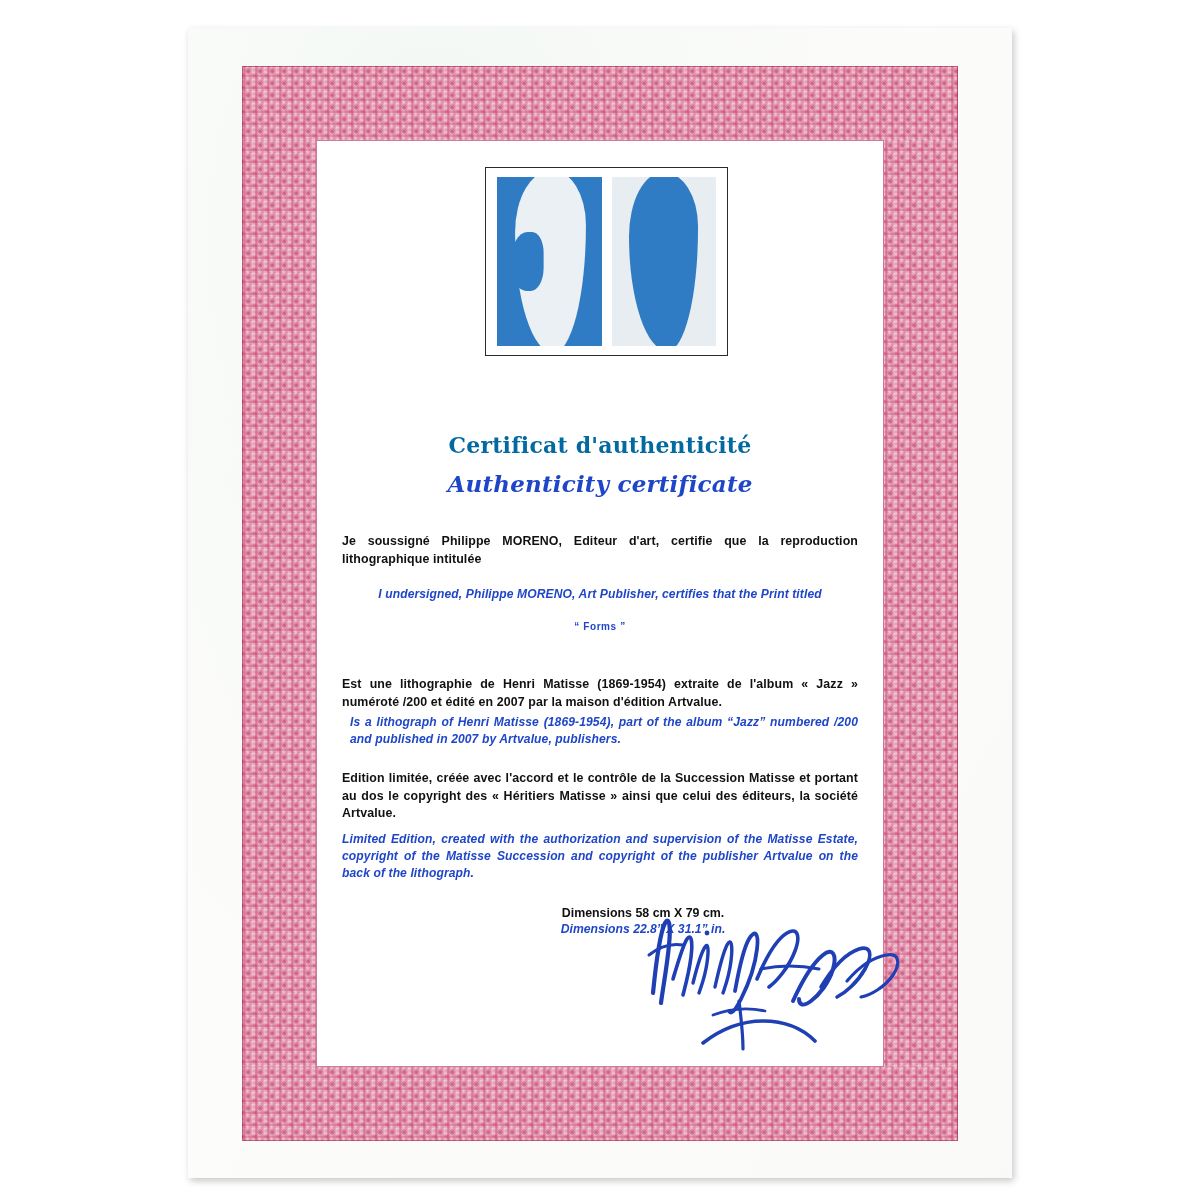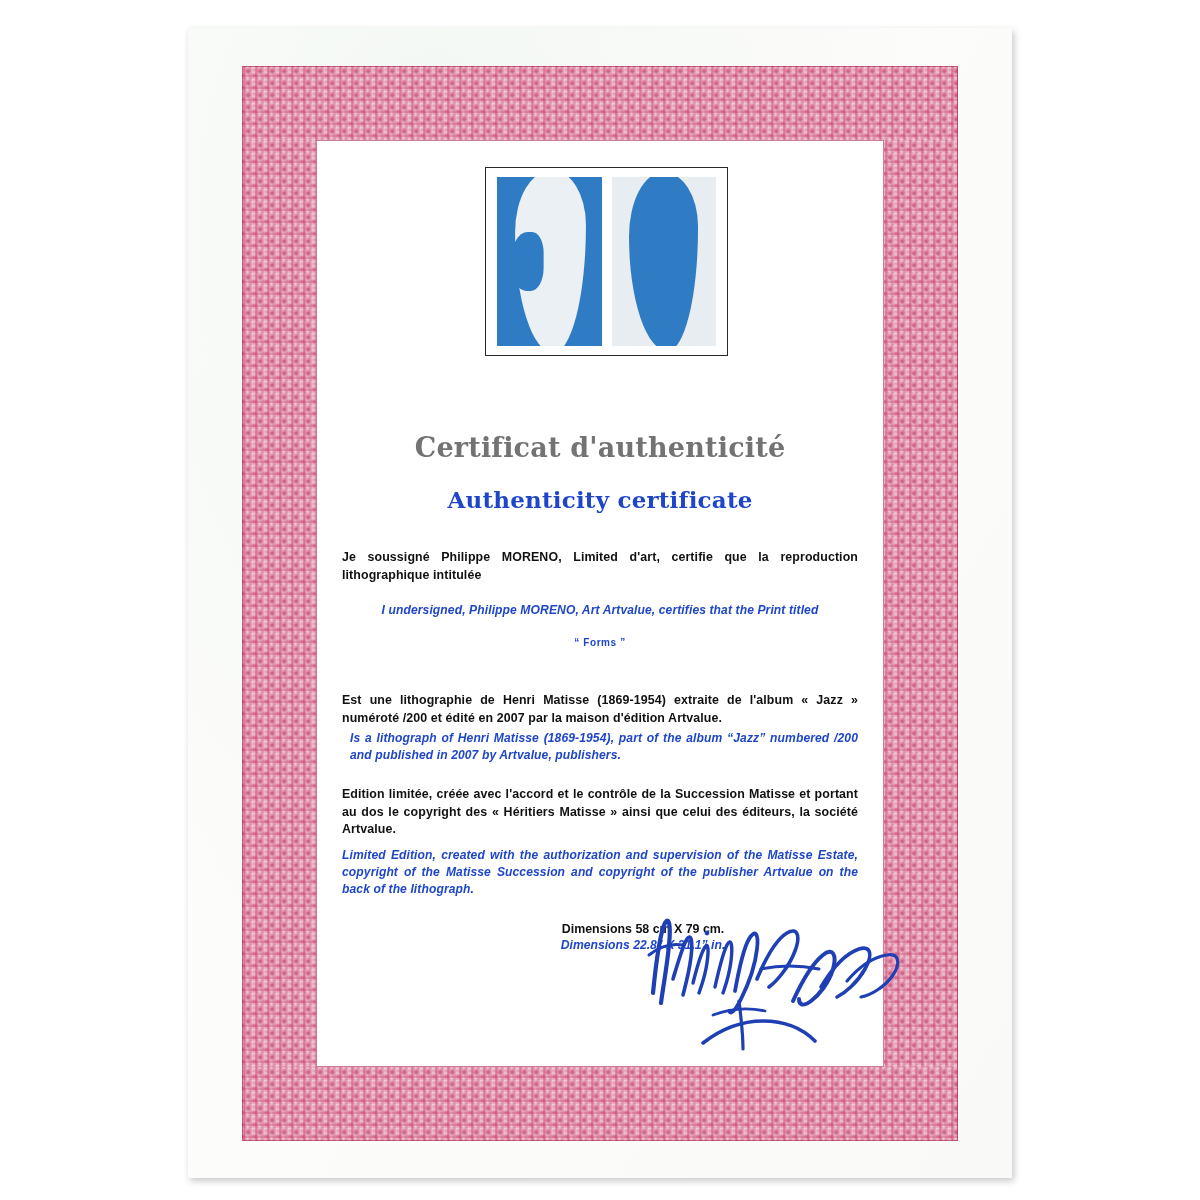--- a/index.html
+++ b/index.html
@@ -170,27 +170,28 @@
   
   .title-fr,
   .title-en {
     text-align: center;
     font-family: "DejaVu Serif", serif;
     font-weight: bold;
     letter-spacing: 0.2px;
   }
   .title-fr {
     margin-top: 292px;
-    font-size: 27px;
-    color: #737373;
+    font-size: 22px;
+    color: #0369a1;
   }
   .title-en {
-    margin-top: 23px;
+    margin-top: 12px;
     font-size: 23px;
     color: #1f46c8;
+    font-style: italic;
   }
 
   
   .para {
     font-size: 12.4px;
     line-height: 1.42;
     color: #111111;
     text-align: justify;
     font-weight: bold;
     letter-spacing: 0.1px;
@@ -282,22 +283,22 @@
         <div class="shape-blue"></div>
       </div>
     </div>
 
     <div class="content">
 
       <div class="title-fr">Certificat d'authenticité</div>
       <div class="title-en">Authenticity certificate</div>
 
       <div class="block-1">
-        <div class="para">Je soussigné Philippe MORENO, Limited d'art, certifie que la reproduction lithographique intitulée</div>
-        <div class="para-en sign-line-en">I undersigned, Philippe MORENO, Art Artvalue, certifies that the Print titled</div>
+        <div class="para">Je soussigné Philippe MORENO, Editeur d'art, certifie que la reproduction lithographique intitulée</div>
+        <div class="para-en sign-line-en">I undersigned, Philippe MORENO, Art Publisher, certifies that the Print titled</div>
         <div class="work-title-en">“ Forms ”</div>
       </div>
 
       <div class="block-2">
         <div class="para">Est une lithographie de Henri Matisse (1869-1954) extraite de l'album « Jazz » numéroté      /200 et édité en 2007 par la maison d'édition Artvalue.</div>
         <div class="para-en">Is a lithograph of Henri Matisse (1869-1954), part of the album “Jazz” numbered /200 and published in 2007 by Artvalue, publishers.</div>
       </div>
 
       <div class="block-3">
         <div class="para">Edition limitée, créée avec l'accord et le contrôle de la Succession Matisse et portant au dos le copyright des « Héritiers Matisse » ainsi que celui des éditeurs, la société Artvalue.</div>

